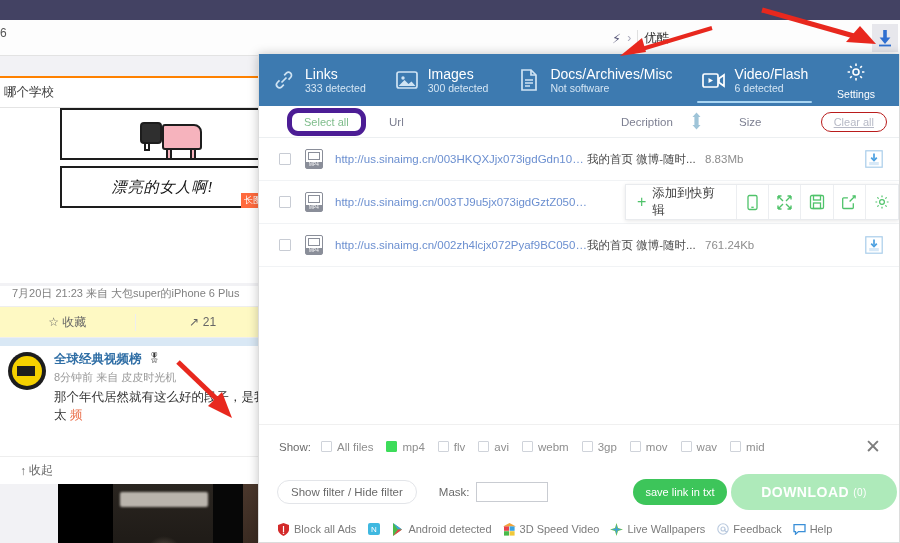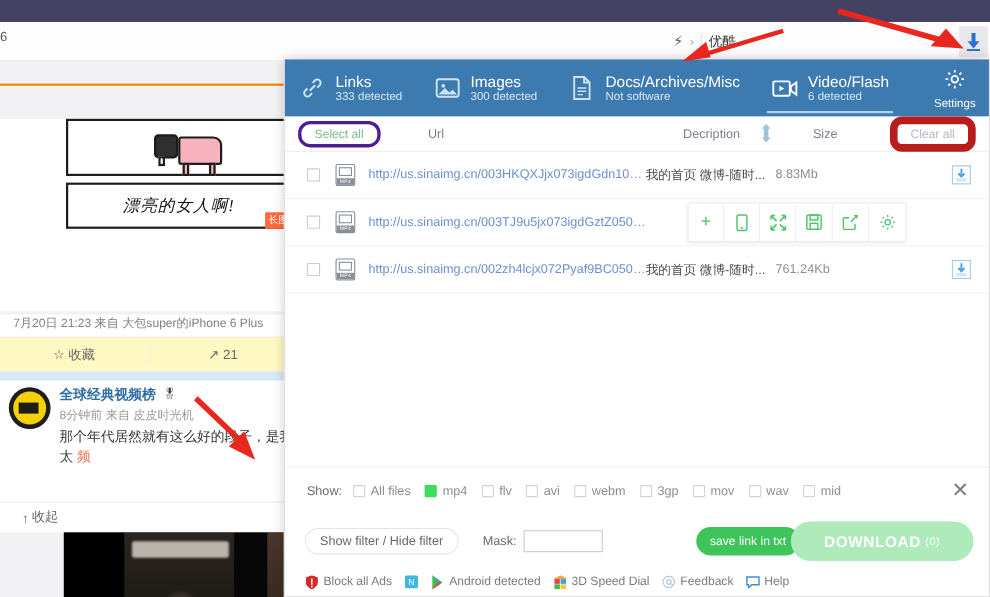--- a/index.html
+++ b/index.html
@@ -152,34 +152,34 @@
   .tab.active::after{
     content:""; position:absolute; left:6px; right:6px; bottom:3px; height:2px;
     background:#a9d5f2; border-radius:1px;
   }
   #tab-links{ padding-left:12px; }
   #tab-images{ margin-left:8px; }
   #tab-docs{ margin-left:8px; }
   #tab-video{ margin-left:8px; }
   #tab-settings{
     margin-left:auto; flex-direction:column; gap:1px; justify-content:center;
-    padding-right:12px; padding-left:14px;
+    padding-right:24px; padding-left:14px;
   }
   #tab-settings .t1{ font-size:10.5px; }
 
   
   #table-header{
     height:32px; flex:0 0 32px; border-bottom:1px solid #eceff1;
     display:flex; align-items:center; position:relative; background:#fff;
   }
   .pill{
     border-radius:11px; font-size:11px; padding:3px 12px; background:#fff;
   }
-  #select-all-btn{ position:absolute; left:12px; border:3px solid #4c1d95; color:#7fbd8b; }
-  #clear-all-btn{ position:absolute; right:12px; border:7px solid #b91c1c; color:#b6b9c6; }
+  #select-all-btn{ position:absolute; left:28px; border:5px solid #4c1d95; color:#7fbd8b; }
+  #clear-all-btn{ position:absolute; right:12px; border:1px solid #b91c1c; color:#b6b9c6;text-decoration:underline; }
   #th-url{ position:absolute; left:130px; font-size:11.5px; color:#7c7f91; }
   #th-desc{ position:absolute; left:362px; font-size:11.5px; color:#7c7f91; }
   #th-sort{ position:absolute; left:430px; top:6px; }
   #th-size{ position:absolute; left:480px; font-size:11.5px; color:#7c7f91; }
 
   
   #rows-area{ flex:1 1 auto; position:relative; overflow:hidden; }
   .row{
     height:43px; border-bottom:1px solid #f1f3f5; display:flex; align-items:center;
     position:relative;
@@ -243,21 +243,21 @@
   #mask-input{
     margin-left:6px; width:72px; height:20px; border:1px solid #c9ccd2; background:#fff;
     font-size:11px; padding:0 4px; font-family:"Liberation Sans", sans-serif;
   }
   #save-link-btn{
     position:absolute; left:374px; width:94px; height:26px; border-radius:13px;
     background:#3dc55a; color:#fff; font-size:11px; display:flex;
     align-items:center; justify-content:center;
   }
   #download-btn{
-    position:absolute; right:14px; width:166px; height:36px; border-radius:18px;
+    position:absolute; right:2px; width:166px; height:36px; border-radius:18px;
     background:#aeeaba; color:#fff; font-size:14px; font-weight:bold;
     display:flex; align-items:center; justify-content:center; gap:4px;
     letter-spacing:.5px;
   }
   #download-btn .cnt{ font-size:10px; font-weight:normal; }
 
   
   #promo-links{
     flex:0 0 26px; display:flex; align-items:center; gap:11px; padding-left:18px;
     font-size:11px; color:#7b7b7b;
@@ -286,20 +286,21 @@
 <div id="dl-button">
   <svg width="16" height="18" viewBox="0 0 16 18">
     <path d="M8 1 L8 10" stroke="#2f6fd0" stroke-width="3.6" fill="none"></path>
     <path d="M2.6 8.6 L8 15 L13.4 8.6 Z" fill="#2f6fd0"></path>
     <rect x="2" y="15.6" width="12" height="1.8" fill="#2f6fd0"></rect>
   </svg>
 </div>
 
 <div id="weibo-page">
   <div id="page-accent" style="top:20px;"></div>
+  <div id="weibo-searchbar">哪个学校</div>
 
   <div id="weibo-card">
     <div class="cartoon-box" id="cartoon-1">
       <div class="pig-body"></div>
       <div class="pig-head"></div>
       <div class="pig-leg" id="pl1"></div>
       <div class="pig-leg" id="pl2"></div>
       <div class="pig-leg" id="pl3"></div>
     </div>
     <div class="cartoon-box" id="cartoon-2">
@@ -464,20 +465,21 @@
       <div class="fileicon">
         <div class="sheet"></div>
           <div class="scr"></div>
           <div class="lbl">MP4</div>
       </div>
       <div class="url">http://us.sinaimg.cn/003TJ9u5jx073igdGztZ05040100F...</div>
 
       <div id="row-hover-toolbar">
         <div class="addbtn">
           <span class="plus">+</span>
+          <span>添加到快剪辑</span>
         </div>
         <div class="tbico">
           <svg width="15" height="17" viewBox="0 0 15 17" fill="none" stroke="#4fc36a" stroke-width="1.3">
             <rect x="3" y="1.5" width="9" height="14" rx="1.4"></rect>
             <path d="M6.3 13.3 h2.4"></path>
           </svg>
         </div>
         <div class="tbico">
           <svg width="17" height="17" viewBox="0 0 17 17" fill="none" stroke="#4fc36a" stroke-width="1.4">
             <path d="M2 2 L7 7 M2 2 V5.5 M2 2 H5.5"></path>
@@ -615,21 +617,30 @@
     <span class="plink">
       <span class="pico">
         <svg width="13" height="13" viewBox="0 0 13 13">
             <path d="M6.5 0 L13 3.4 H0 Z" fill="#f0a33a"></path>
             <rect x="1" y="3.4" width="5" height="4.4" fill="#e8434a"></rect>
             <rect x="6.6" y="3.4" width="5" height="4.4" fill="#3ba2e0"></rect>
             <rect x="1" y="8.2" width="5" height="4.4" fill="#4aba4a"></rect>
             <rect x="6.6" y="8.2" width="5" height="4.4" fill="#f0c93a"></rect>
           </svg>
       </span>
-      <span>3D Speed Dial</span>
+      <span>3D Speed Video</span>
+    </span>
+    <span class="plink">
+      <span class="pico">
+        <svg width="13" height="13" viewBox="0 0 13 13">
+            <path d="M6.5 0 L8 5 L13 6.5 L8 8 L6.5 13 L5 8 L0 6.5 L5 5 Z" fill="#6cc24a"></path>
+            <path d="M6.5 1.5 L7.4 5.6 L11.5 6.5 L7.4 7.4 L6.5 11.5 L5.6 7.4 L1.5 6.5 L5.6 5.6 Z" fill="#3fa0d8"></path>
+          </svg>
+      </span>
+      <span>Live Wallpapers</span>
     </span>
     <span class="plink">
       <span class="pico">
         <svg width="12" height="12" viewBox="0 0 12 12" fill="none" stroke="#b9c9de" stroke-width="1.1">
             <circle cx="6" cy="6" r="5.2"></circle>
             <circle cx="6" cy="6" r="2"></circle>
             <path d="M8 6 v1.6 a1.6 1.6 0 0 0 2.6 0.6"></path>
           </svg>
       </span>
       <span>Feedback</span>

